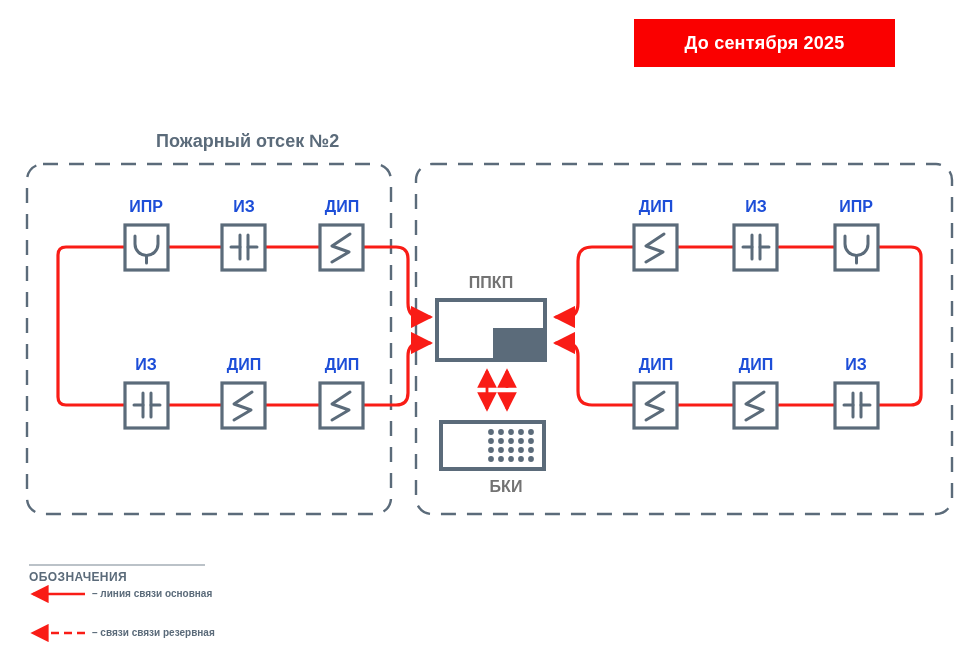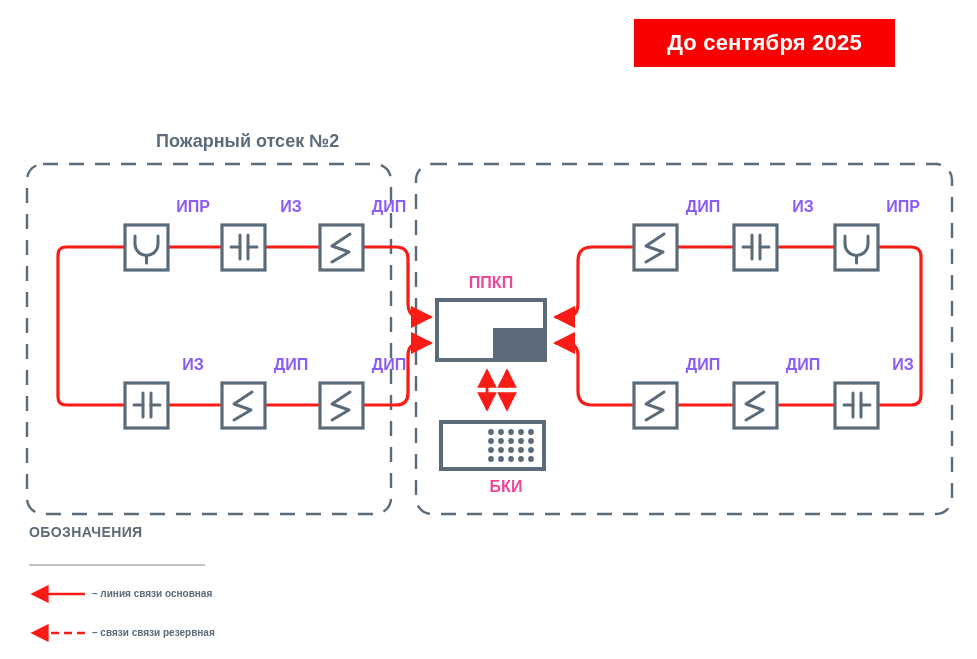--- a/index.html
+++ b/index.html
@@ -17,66 +17,65 @@
   
   .badge{
     position:absolute;
     left:634px; top:19px;
     width:261px; height:48px;
     background:#fa0000;
     display:flex;align-items:center;justify-content:center;
   }
   .badge span{
     color:#ffffff;
-    font-size:22px;
+    font-size:18px;
     font-weight:bold;
     letter-spacing:.2px;
     font-family:"Liberation Sans", sans-serif;
   }
 
   
   .zone-title{
     position:absolute;
     color:#5b6b7a;
     font-size:18px;
     font-weight:bold;
     white-space:nowrap;
     margin-left:20px;
   }
   #zone-title-2{left:136px;top:131px;}
   #zone-title-1{left:589px;top:131px;}
 
   
   .dev-label{
     position:absolute;
-    color:#8b5cf6;
+    color:#1d4ed8;
     font-size:16px;
     font-weight:bold;
     white-space:nowrap;
     text-align:center;
     transform:translateX(-50%);
-    margin-left:47px;
   }
 
   
   .blk-label{
     position:absolute;
-    color:#ec4899;
+    color:#737373;
     font-size:16px;
     font-weight:bold;
     white-space:nowrap;
     transform:translateX(-50%);
   }
 
   
   .legend-title{
     position:absolute;
-    left:29px;top:524px;
+    left:29px;top:570px;
     color:#5b6b7a;
-    font-size:14px;
+    font-size:12px;
     font-weight:bold;
     letter-spacing:.4px;
   }
   .legend-text{
     position:absolute;
     color:#5b6b7a;
     font-size:10px;
     font-weight:bold;
     white-space:nowrap;
   }

